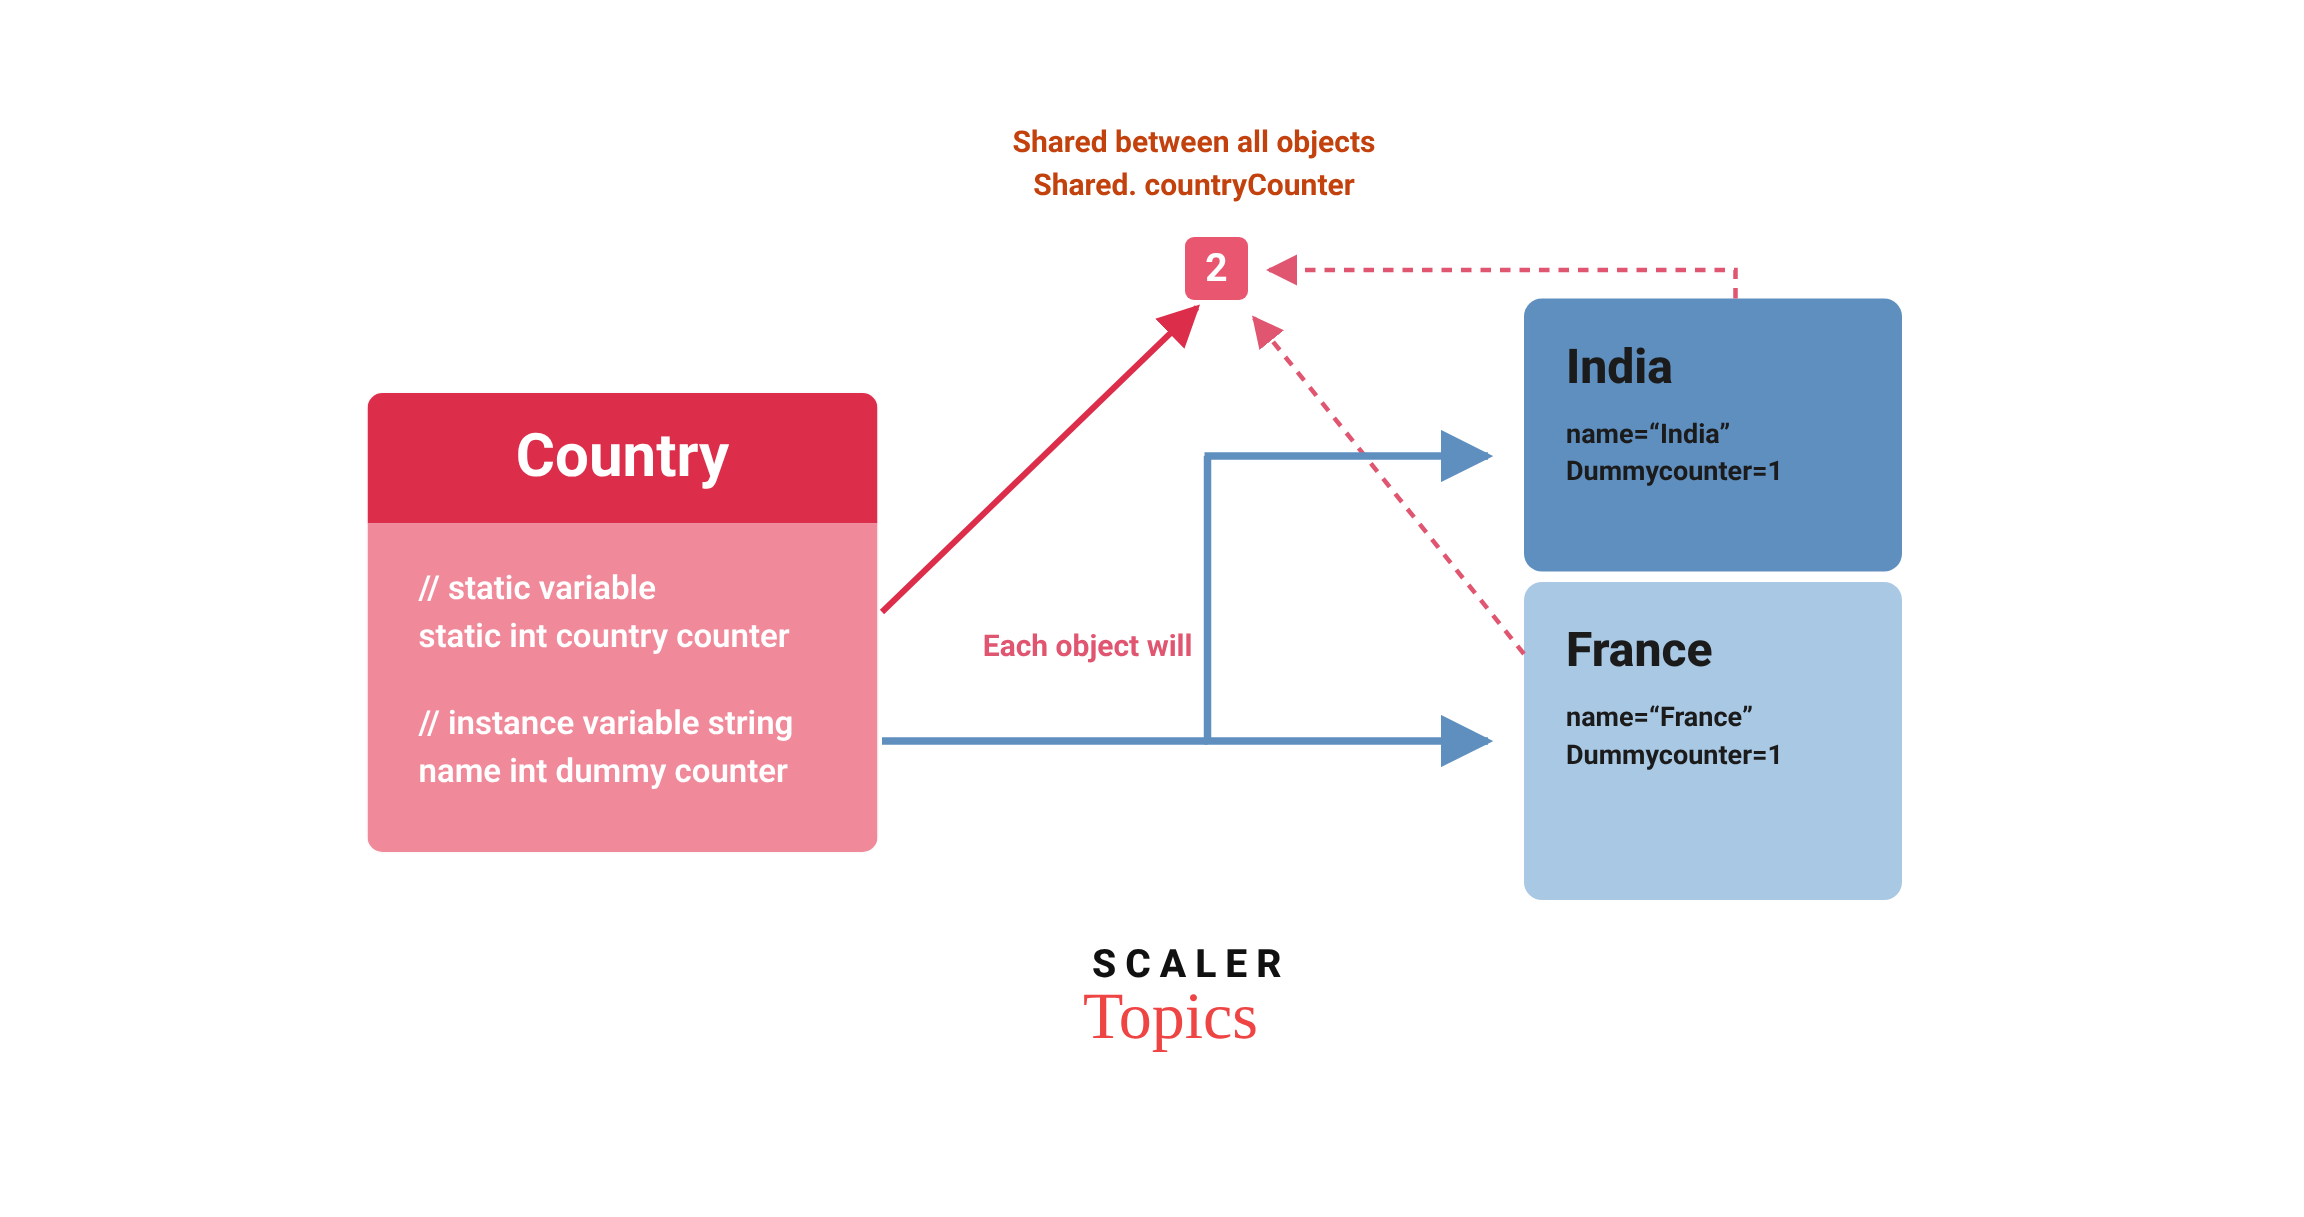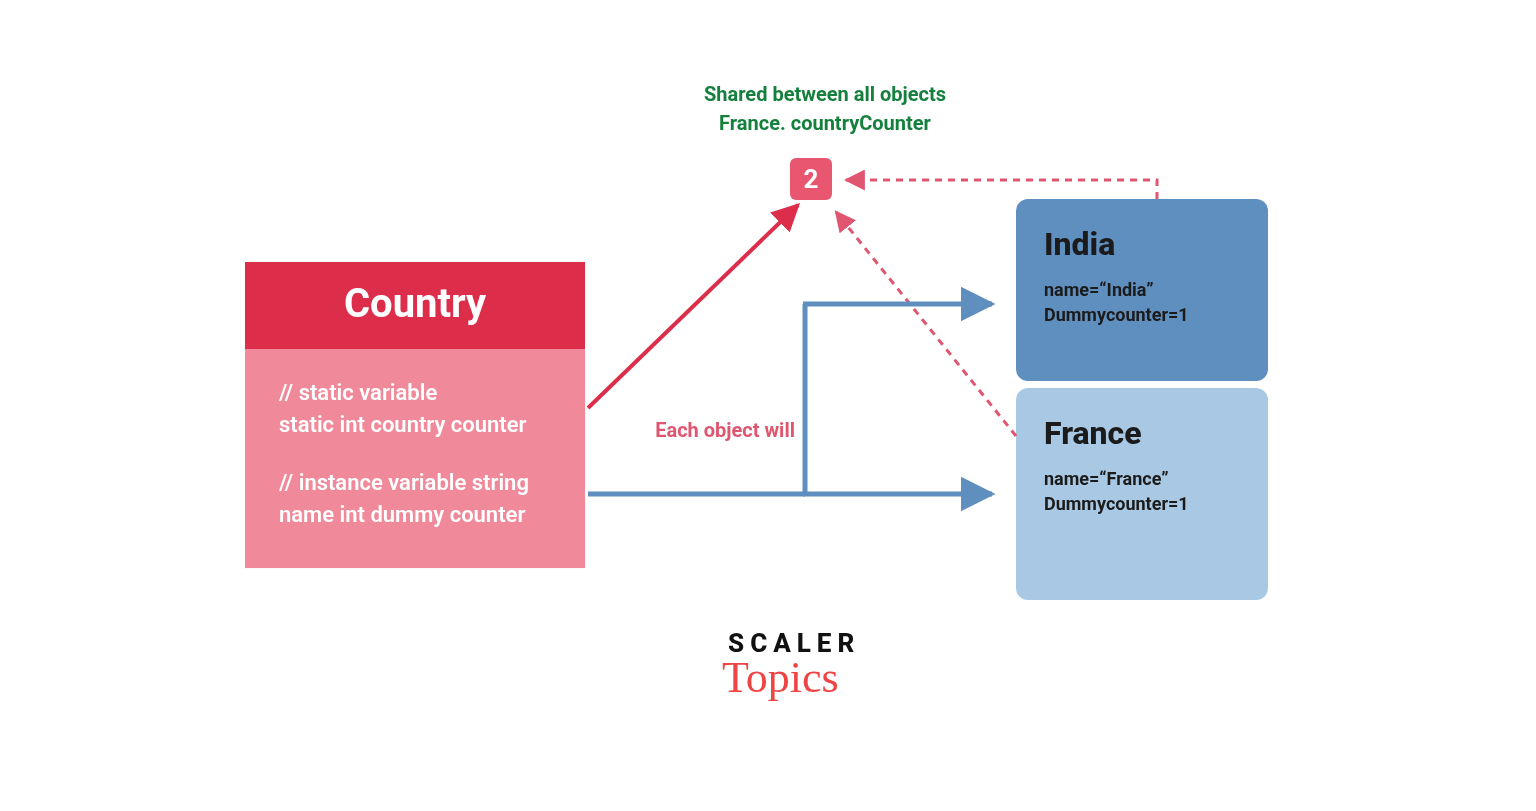--- a/index.html
+++ b/index.html
@@ -11,21 +11,21 @@
     position: relative;
     overflow: hidden;
   }
   .canvas { position: absolute; inset: 0; }
 
   
   .country-box {
     position: absolute;
     left: 245px; top: 262px;
     width: 340px; height: 306px;
-    border-radius: 0;
+    border-radius: 10px;
     overflow: hidden;
     box-shadow: 0 0 0 1px rgba(0,0,0,0.02);
   }
   .country-header {
     background: #dc2e4b;
     color: #fff;
     text-align: center;
     font-size: 40px;
     font-weight: 700;
     padding: 18px 10px 22px;
@@ -37,24 +37,24 @@
     padding: 28px 24px 24px 34px;
     font-size: 22px;
     font-weight: 600;
     line-height: 1.45;
   }
   .country-body .gap { height: 26px; }
 
   
   .shared-label {
     position: absolute;
-    left: 685px; top: 80px;
+    left: 656px; top: 80px;
     width: 280px;
     text-align: center;
-    color: #15803d;
+    color: #c2410c;
     font-weight: 700;
     font-size: 20px;
     line-height: 1.45;
   }
 
   
   .counter-chip {
     position: absolute;
     left: 790px; top: 158px;
     width: 42px; height: 42px;
@@ -114,21 +114,21 @@
     margin-left: -6px;
   }
 </style>
 </head>
 <body>
 
 <div class="canvas">
 
   <div class="shared-label">
     <div>Shared between all objects</div>
-    <div>France. countryCounter</div>
+    <div>Shared. countryCounter</div>
   </div>
 
   <div class="counter-chip">
     <span>2</span>
   </div>
 
   <div class="country-box">
     <div class="country-header">Country</div>
     <div class="country-body">
       <div>// static variable</div>

